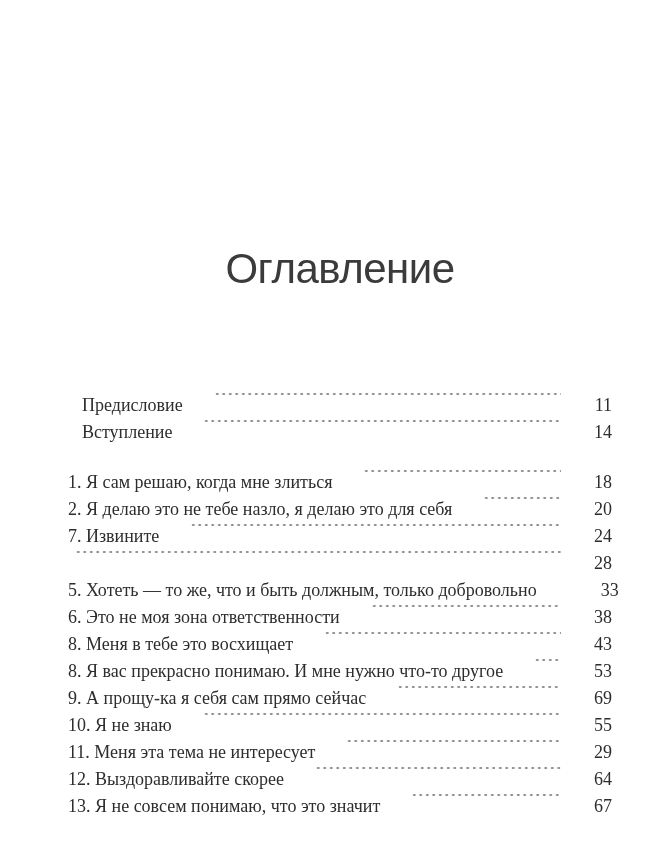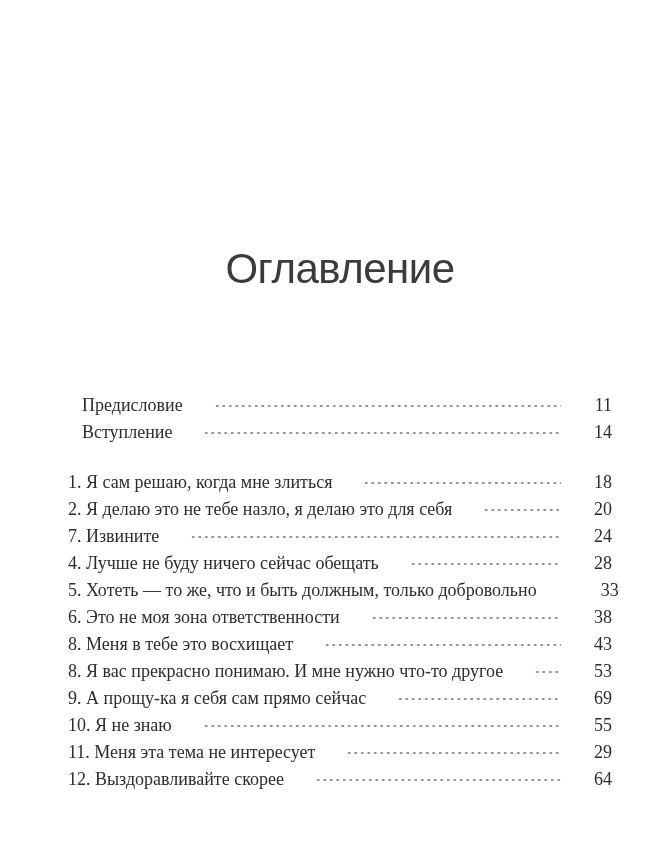--- a/index.html
+++ b/index.html
@@ -33,21 +33,21 @@
   .toc {
     margin-top: 100px;
     font-family: "Liberation Serif", "DejaVu Serif", serif;
     font-size: 18px;
     color: #2d2d2d;
   }
   .toc-group { margin: 0; }
   .toc-group.chapters { margin-top: 23px; }
   .toc-row {
     display: flex;
-    align-items: center;
+    align-items: flex-start;
     height: 27px;
     line-height: 27px;
     white-space: nowrap;
     gap: 24px;
   }
   .toc-row.indent { padding-left: 14px; }
   .toc-label {
     flex: 0 0 auto;
     white-space: nowrap;
   }
@@ -99,21 +99,20 @@
           <span class="toc-label">2. Я делаю это не тебе назло, я делаю это для себя</span>
           <span class="toc-dots"></span>
           <span class="toc-page">20</span>
         </div>
         <div class="toc-row">
           <span class="toc-label">7. Извините</span>
           <span class="toc-dots"></span>
           <span class="toc-page">24</span>
         </div>
         <div class="toc-row">
-          <span class="toc-label">4. Лучше не буду ничего сейчас обещать</span>
           <span class="toc-dots"></span>
           <span class="toc-page">28</span>
         </div>
         <div class="toc-row">
           <span class="toc-label">5. Хотеть — то же, что и быть должным, только добровольно</span>
           <span class="toc-dots"></span>
           <span class="toc-page">33</span>
         </div>
         <div class="toc-row">
           <span class="toc-label">6. Это не моя зона ответственности</span>
@@ -143,17 +142,22 @@
         <div class="toc-row">
           <span class="toc-label">11. Меня эта тема не интересует</span>
           <span class="toc-dots"></span>
           <span class="toc-page">29</span>
         </div>
         <div class="toc-row">
           <span class="toc-label">12. Выздоравливайте скорее</span>
           <span class="toc-dots"></span>
           <span class="toc-page">64</span>
         </div>
+        <div class="toc-row">
+          <span class="toc-label">13. Я не совсем понимаю, что это значит</span>
+          <span class="toc-dots"></span>
+          <span class="toc-page">67</span>
+        </div>
       </div>
 
     </div>
   </div>
 </div>
 
 </body></html>

